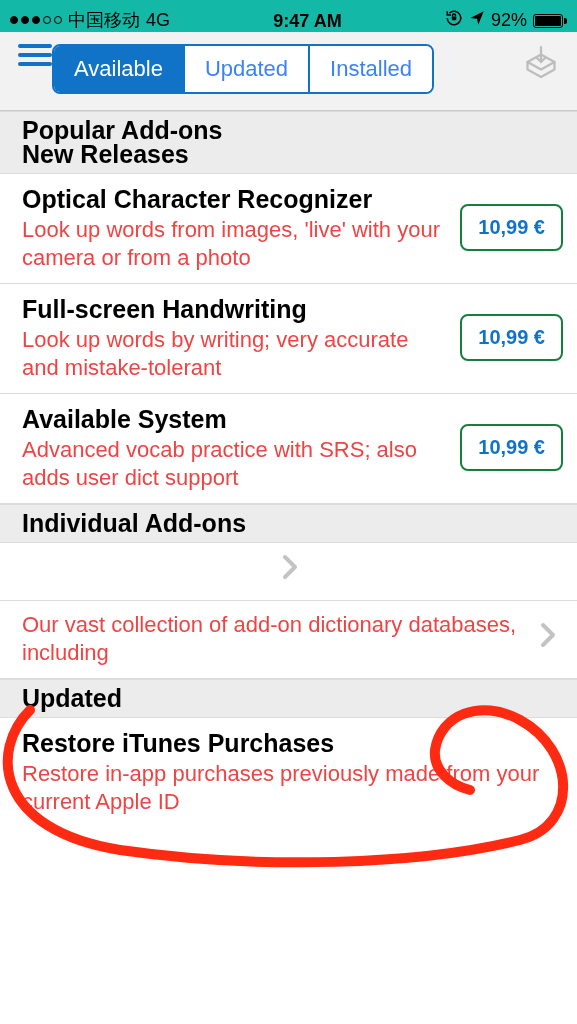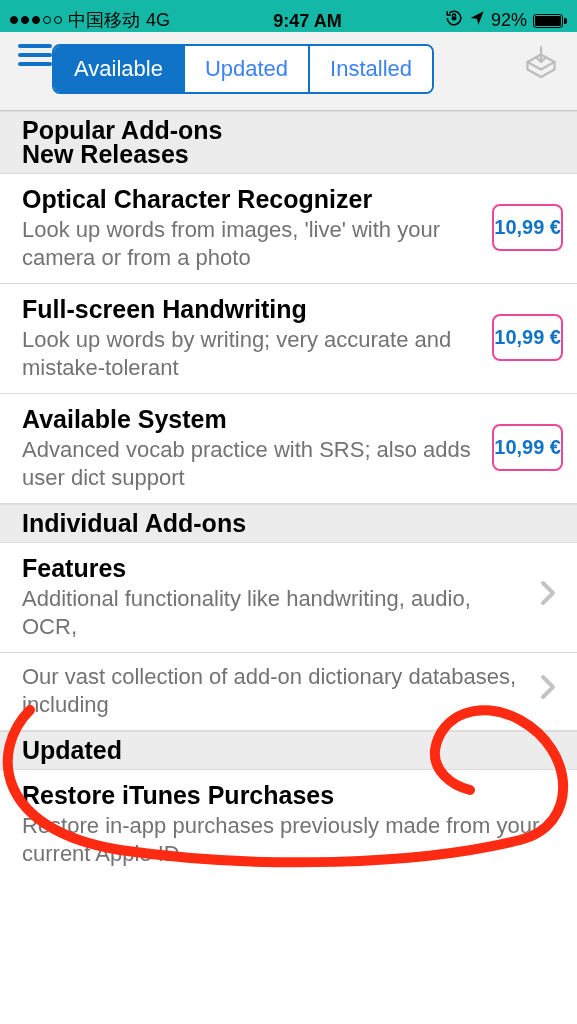--- a/index.html
+++ b/index.html
@@ -88,27 +88,27 @@
     display: flex;
     align-items: center;
     padding: 10px 14px 12px 22px;
     border-bottom: 1px solid #dcdcdc;
     gap: 14px;
     justify-content: center;
   }
   .row:last-child { border-bottom: none; }
   .row-main { flex: 1; min-width: 0; }
   .row-title { font-weight:700; font-size:25px; line-height:1.2; margin-bottom:2px;}
-  .row-desc  { font-size:22px; color:#737373; line-height:1.25; }
+  .row-desc  { font-size:22px; color:#ef4444; line-height:1.25; }
   .price-btn {
-    border: 2px solid #ec4899;
+    border: 2px solid #15803d;
     color:#1173c7;
     background:#fff;
     border-radius:8px;
-    padding: 10px 0;
+    padding: 10px 16px;
     font-size:20px;
     font-weight:600;
     white-space: nowrap;
     cursor:pointer;
     font-family: inherit;
   }
   .chevron {
     color:#c3c3c3;
     font-size: 28px;
     padding-right: 6px;
@@ -206,24 +206,20 @@
     <div class="row-main">
       <div class="row-title">Available System</div>
       <div class="row-desc">Advanced vocab practice with SRS; also adds user dict support</div>
     </div>
     <button class="price-btn">10,99 €</button>
   </div>
 
   <div class="section-header">Individual Add-ons</div>
 
   <div class="row">
-    <div class="row-main">
-      <div class="row-title">Features</div>
-      <div class="row-desc">Additional functionality like handwriting, audio, OCR,</div>
-    </div>
     <span class="chevron">
       <svg width="18" height="28" viewBox="0 0 18 28" fill="none" stroke="#c3c3c3" stroke-width="4" stroke-linecap="round" stroke-linejoin="round">
           <polyline points="4,4 14,14 4,24"></polyline>
         </svg>
     </span>
   </div>
 
   <div class="row">
     <div class="row-main">
       <div class="row-desc">Our vast collection of add-on dictionary databases, including</div>

